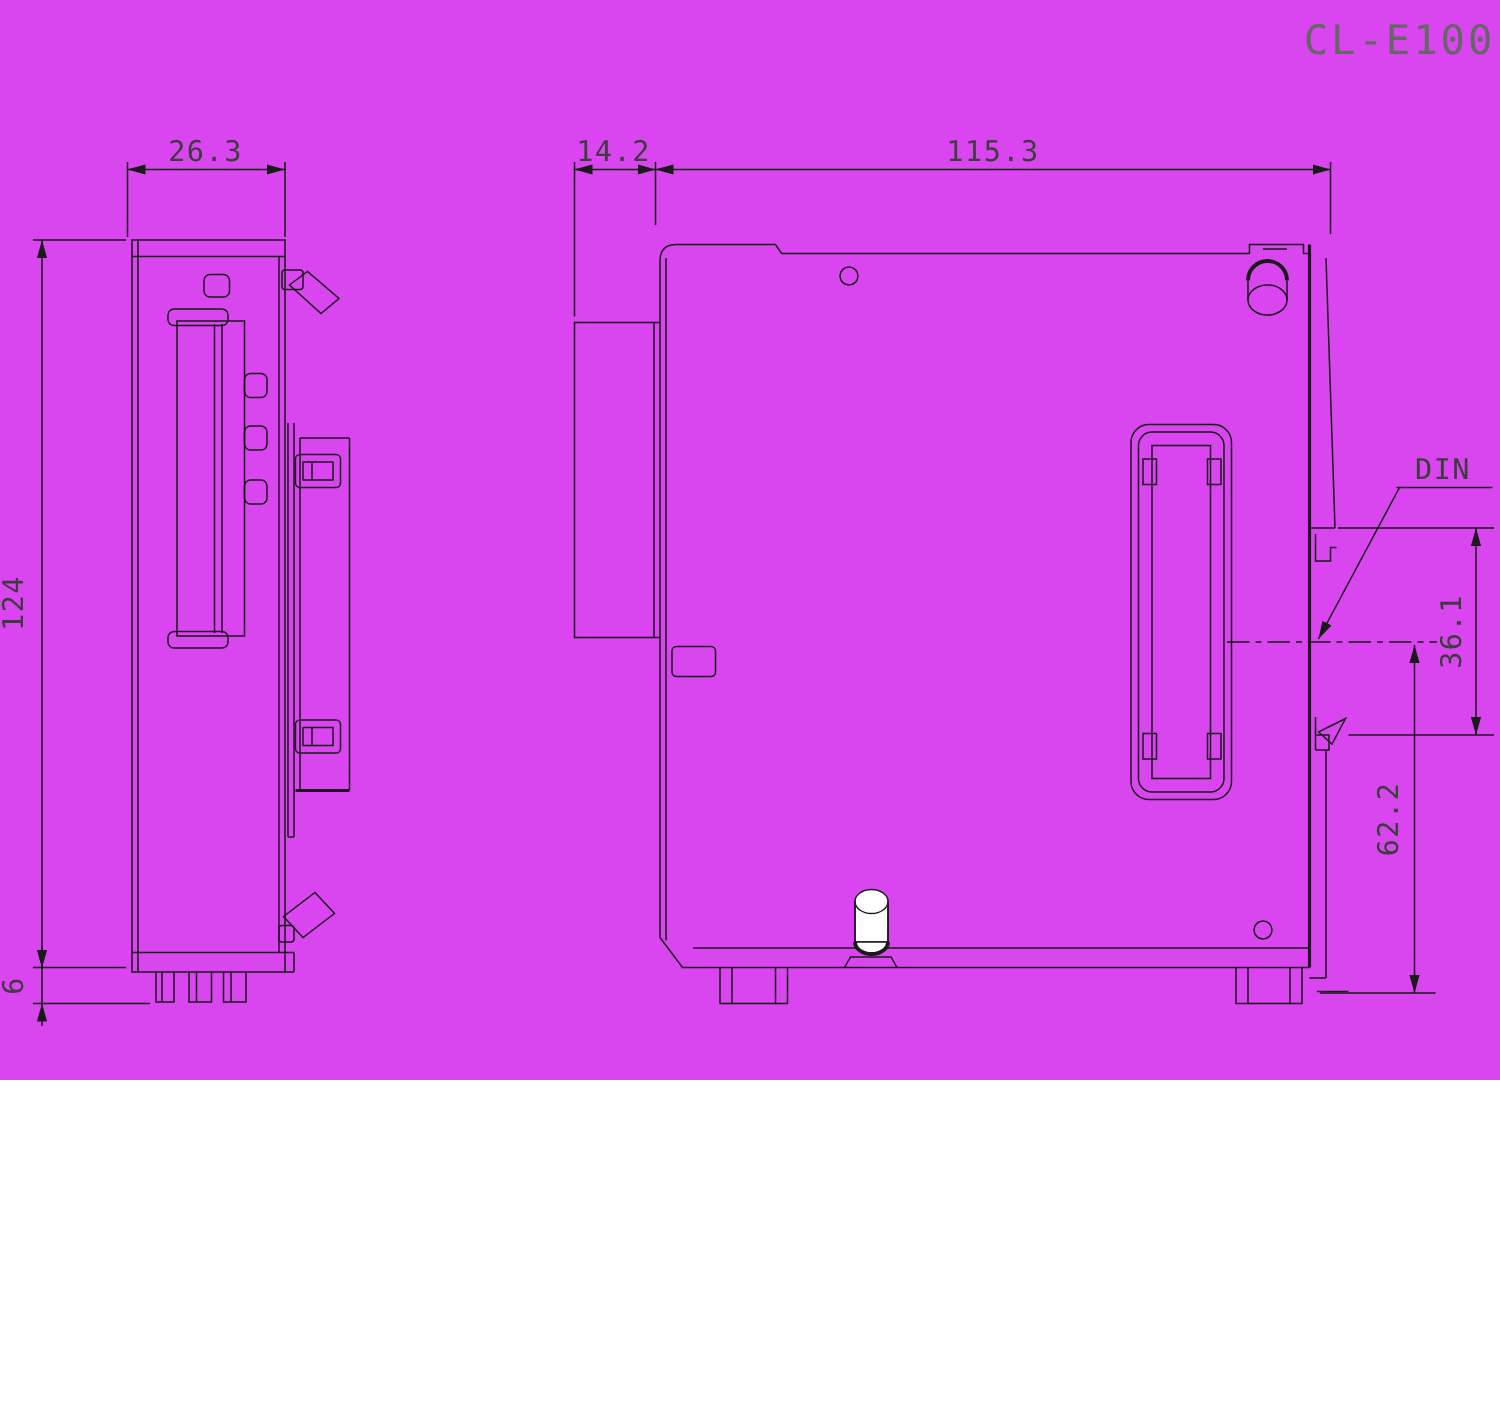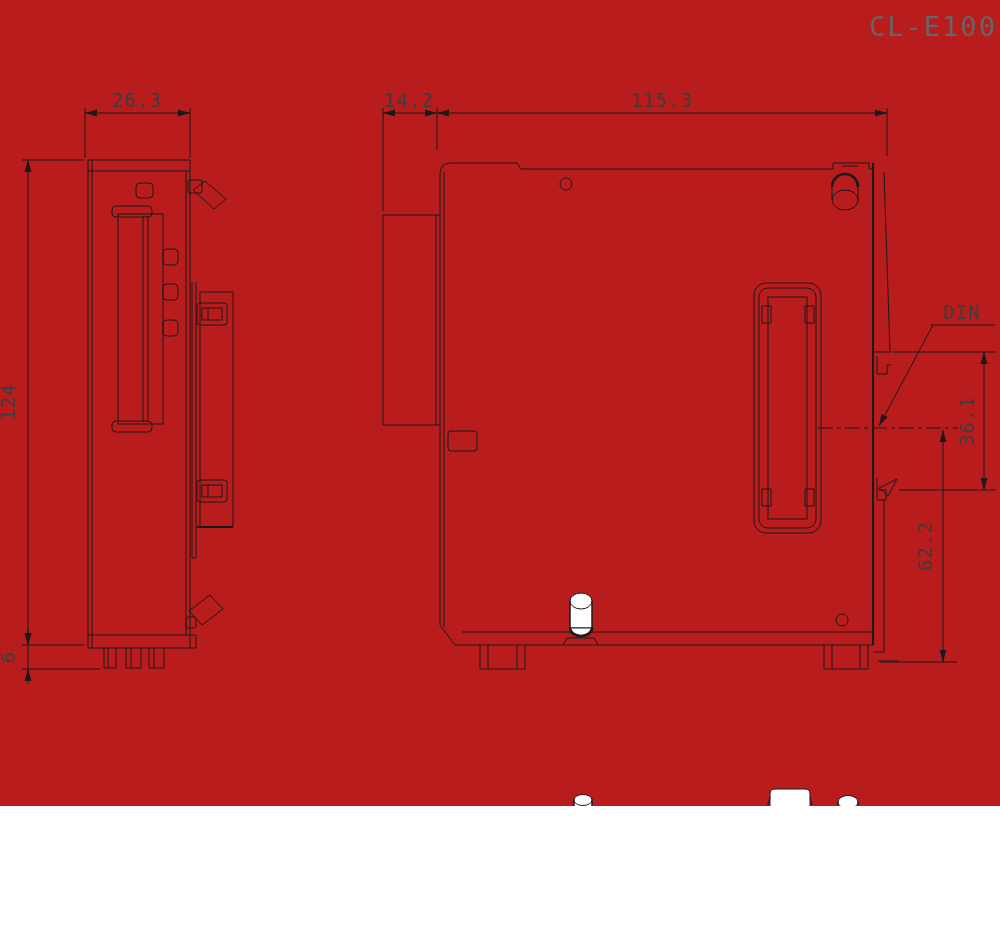--- a/index.html
+++ b/index.html
@@ -1,16 +1,16 @@
 <!DOCTYPE html>
 <html><head>
 <meta charset="utf-8">
 <style>
   html,body{margin:0;padding:0;background:#fff;}
-  .canvas{position:relative;width:1000px;height:806px;background:#b91c1c;overflow:hidden;
+  .canvas{position:relative;width:1000px;height:720px;background:#d946ef;overflow:hidden;
           font-family:"DejaVu Sans Mono", monospace;text-decoration:underline;}
   svg{display:block;}
   svg *{fill:none;stroke:#1a1a1a;stroke-width:1;}
   svg text{stroke:none;fill:#3d3d3d;font-family:"DejaVu Sans Mono", monospace;font-size:19px;letter-spacing:1px;}
   svg text.title{fill:#666;font-size:27px;letter-spacing:2px;}
   .fw{fill:#ffffff;}
   .thick{stroke-width:2.6;}
   .med{stroke-width:2.1;}
   .arrhead{fill:#1a1a1a;stroke:none;}
   .cl{stroke-dasharray:15 4 4 4;}

